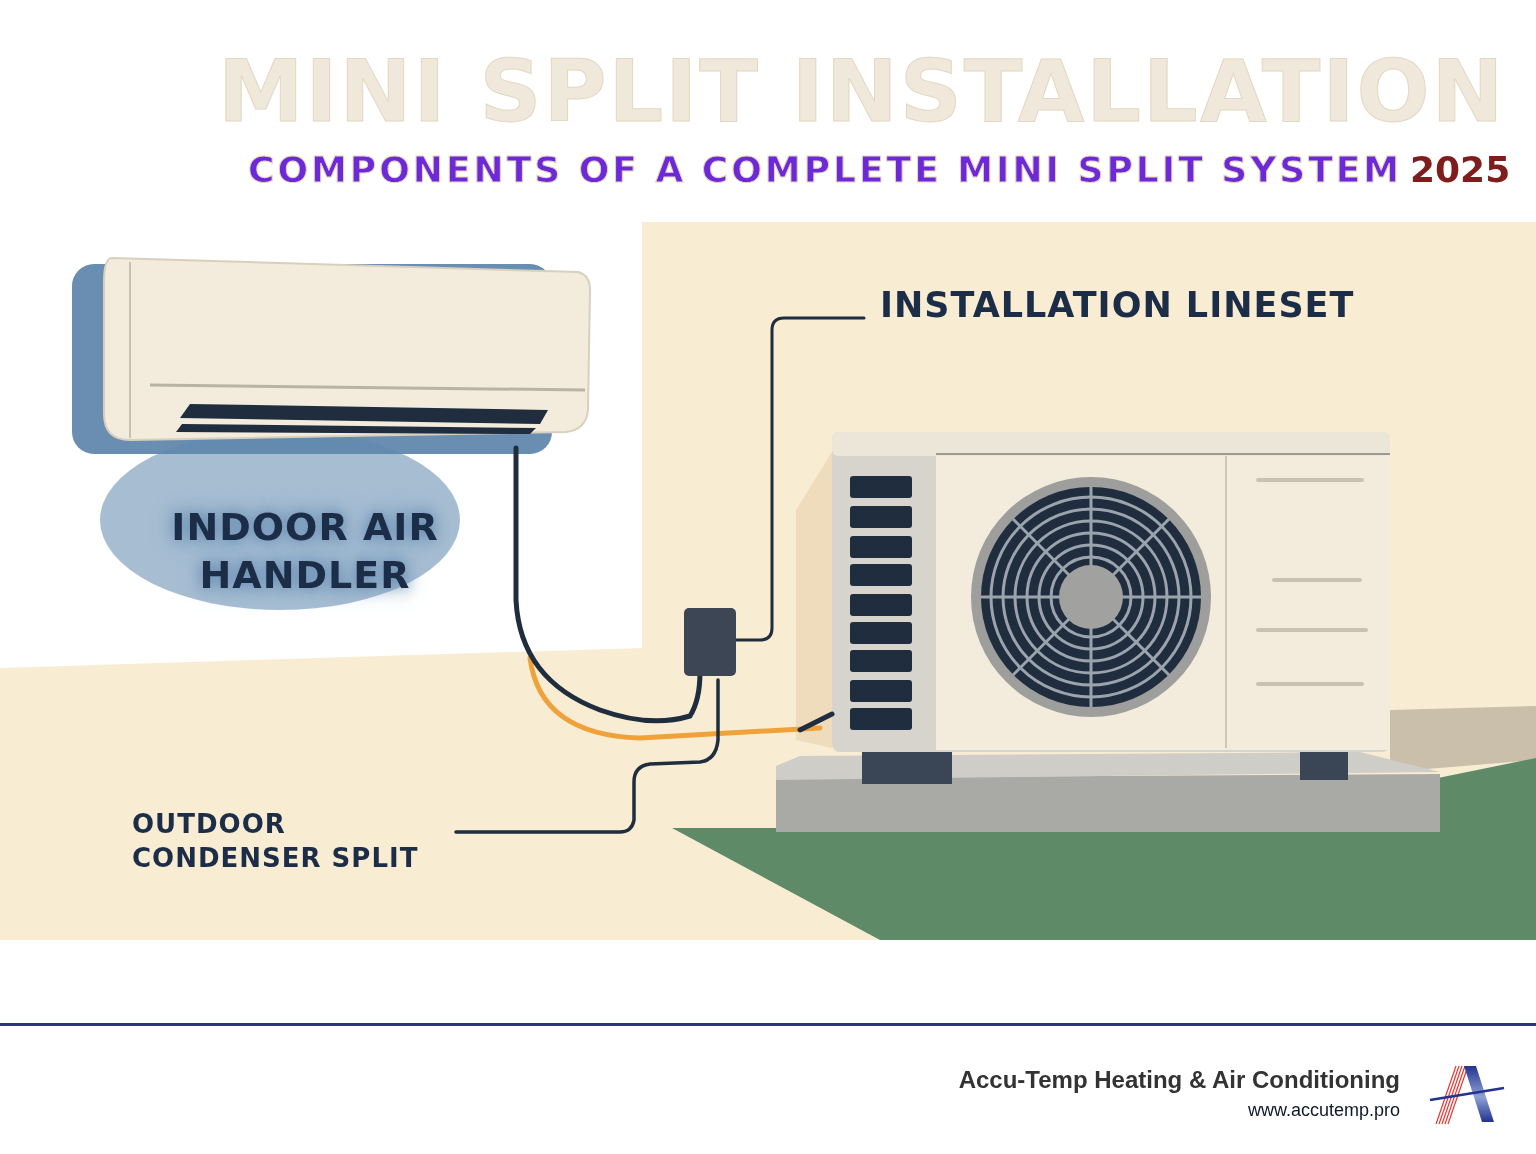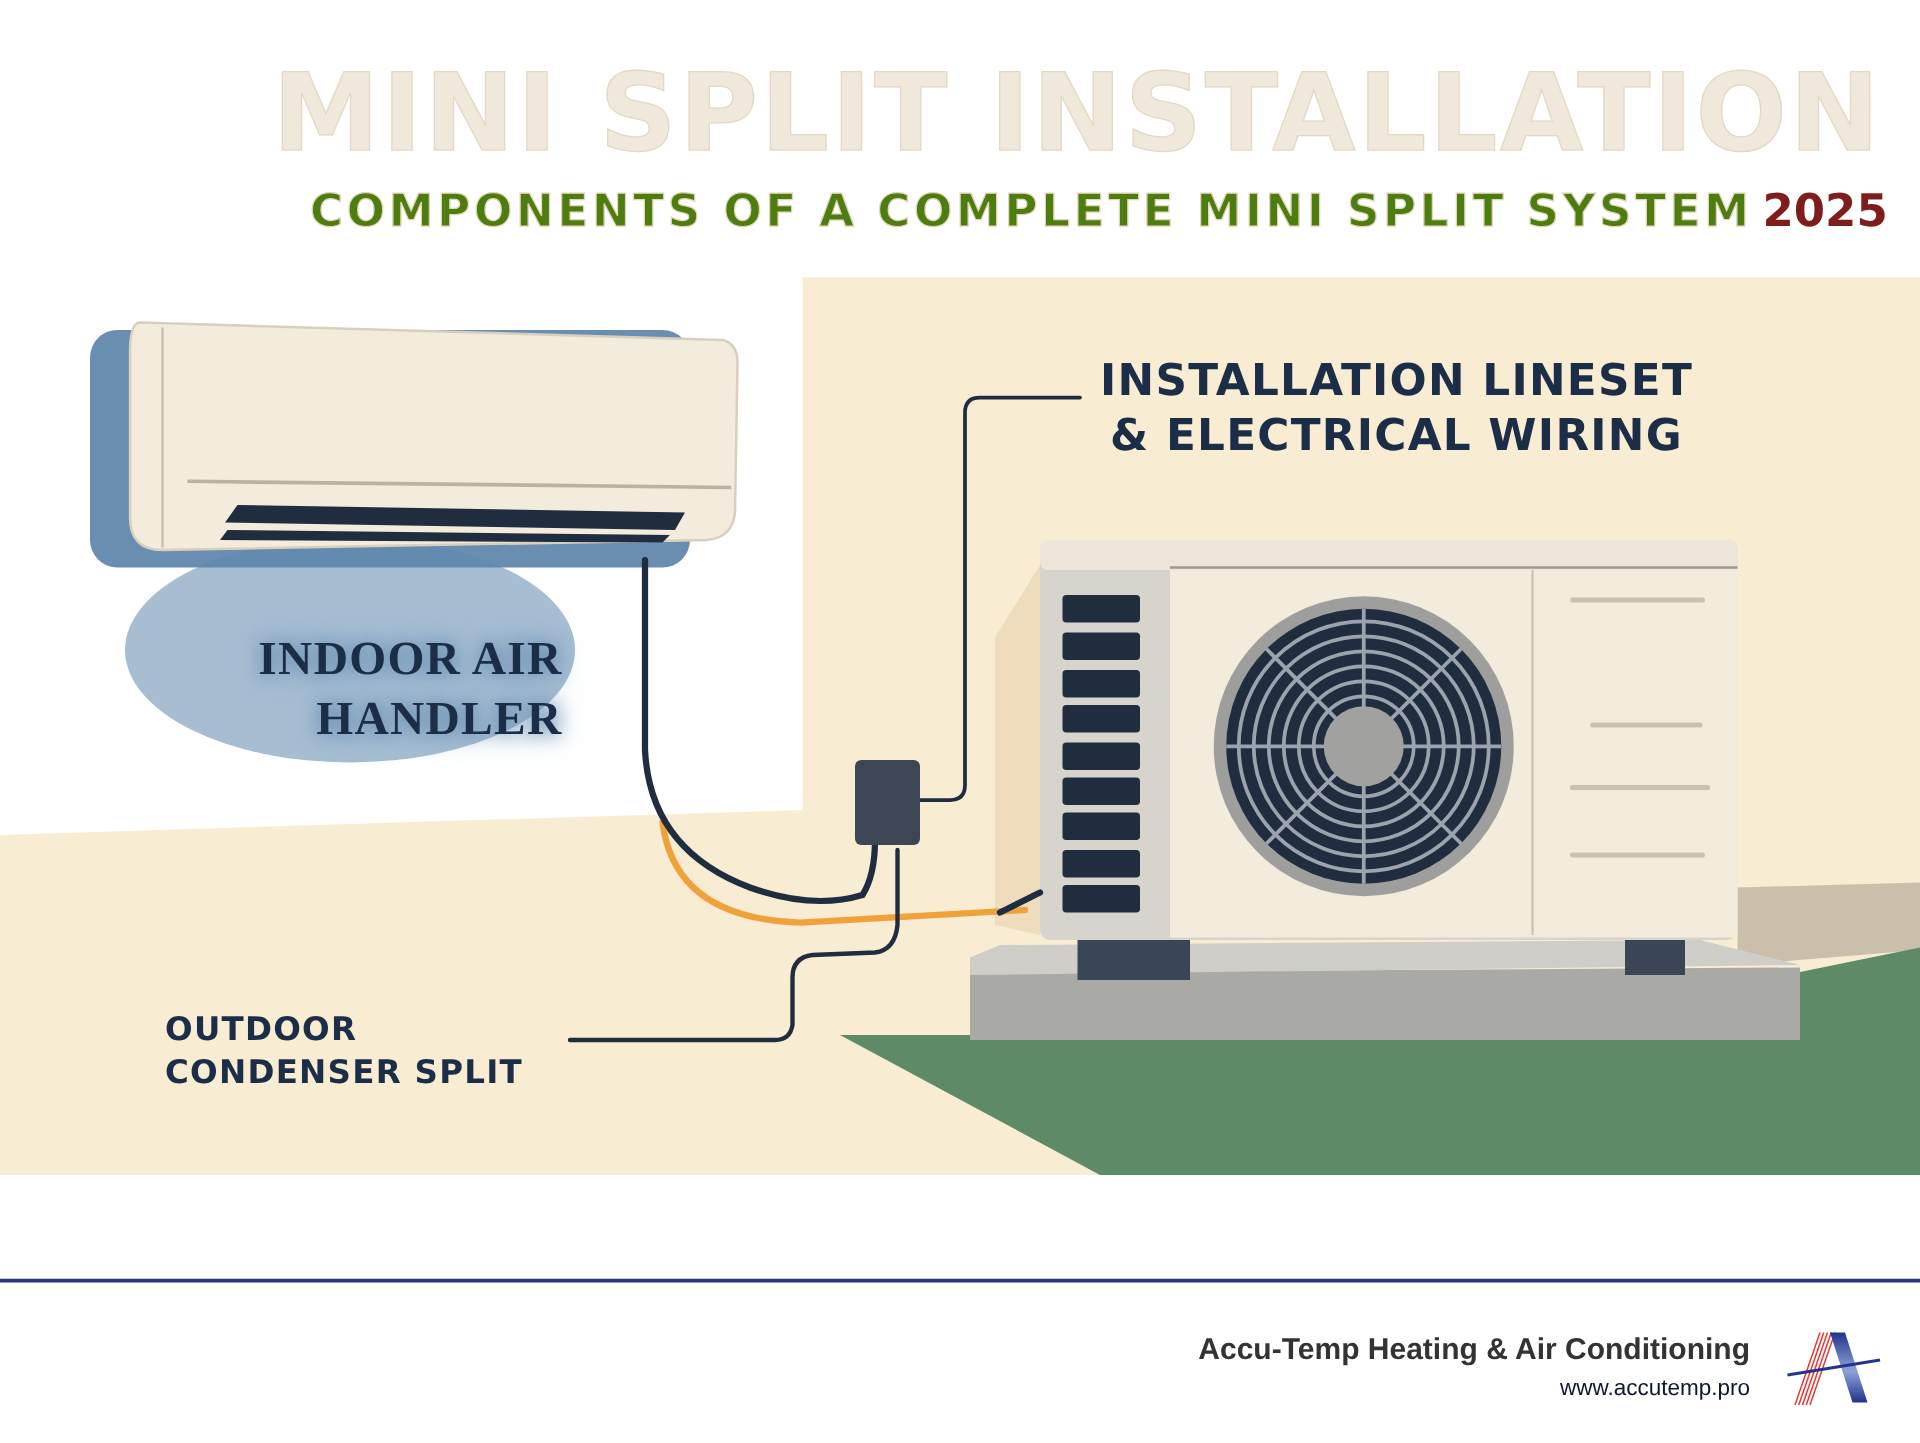--- a/index.html
+++ b/index.html
@@ -12,37 +12,36 @@
     position: absolute; left: 218px; top: 48px; width: 1180px;
     font-family: "DejaVu Sans", sans-serif; font-weight: bold;
     font-size: 86px; letter-spacing: 2px; line-height: 1;
     color: #efe8db; -webkit-text-stroke: 1px #e3d8c2;
     white-space: nowrap;
   }
   .subtitle {
     position: absolute; left: 248px; top: 152px;
     font-family: "DejaVu Sans", sans-serif; font-weight: bold;
     font-size: 36px; letter-spacing: 3px; line-height: 1;
-    color: #4d7c0f; -webkit-text-stroke: 1px #e3d5bc;
+    color: #6d28d9; -webkit-text-stroke: 1px #e3d5bc;
     white-space: nowrap;
   }
   .year {
     position: absolute; left: 1410px; top: 152px;
     font-family: "DejaVu Sans", sans-serif; font-weight: bold;
     font-size: 36px; line-height: 1; color: #7f1d1d;
   }
   .scene { position: absolute; left: 0; top: 0; width: 1536px; height: 940px; }
   .label {
     position: absolute; font-family: "DejaVu Sans", sans-serif; font-weight: bold;
     color: #1c2d48; line-height: 1.25; letter-spacing: 1px; white-space: nowrap;
   }
   .label-indoor {
-    left: 160px; top: 504px; font-size: 38px; text-align: right; width: 290px;
+    left: 160px; top: 504px; font-size: 38px; text-align: center; width: 290px;
     text-shadow: 0 0 14px #5f86ad, 0 0 24px #7fa2c2;
-    font-family: Liberation Serif, serif;
   }
   .label-lineset { left: 880px; top: 284px; font-size: 35px; text-align: center; }
   .label-outdoor { left: 132px; top: 808px; font-size: 26px; text-align: left; width: 400px; line-height: 1.3; }
   .divider {
     position: absolute; left: 0; top: 1023px; width: 1536px; height: 3px; background: #2a3582;
   }
   .footer-company {
     position: absolute; right: 136px; top: 1066px;
     font-family: "Liberation Sans", sans-serif; font-weight: bold;
     font-size: 24px; color: #333333; white-space: nowrap;
@@ -146,21 +145,20 @@
 
   <rect x="684" y="608" width="52" height="68" rx="5" fill="#3c4654"></rect>
 </svg>
 
 <div class="label label-indoor">
   <div>INDOOR AIR</div>
   <div>HANDLER</div>
 </div>
 <div class="label label-lineset">
   <div>INSTALLATION LINESET</div>
-  <div>&amp; ELECTRICAL WIRING</div>
 </div>
 <div class="label label-outdoor">
   <div style="padding-right:92px;">OUTDOOR</div>
   <div>CONDENSER SPLIT</div>
 </div>
 
 <div class="divider"></div>
 <div class="footer-company">Accu-Temp Heating &amp; Air Conditioning</div>
 <div class="footer-url">www.accutemp.pro</div>
 

